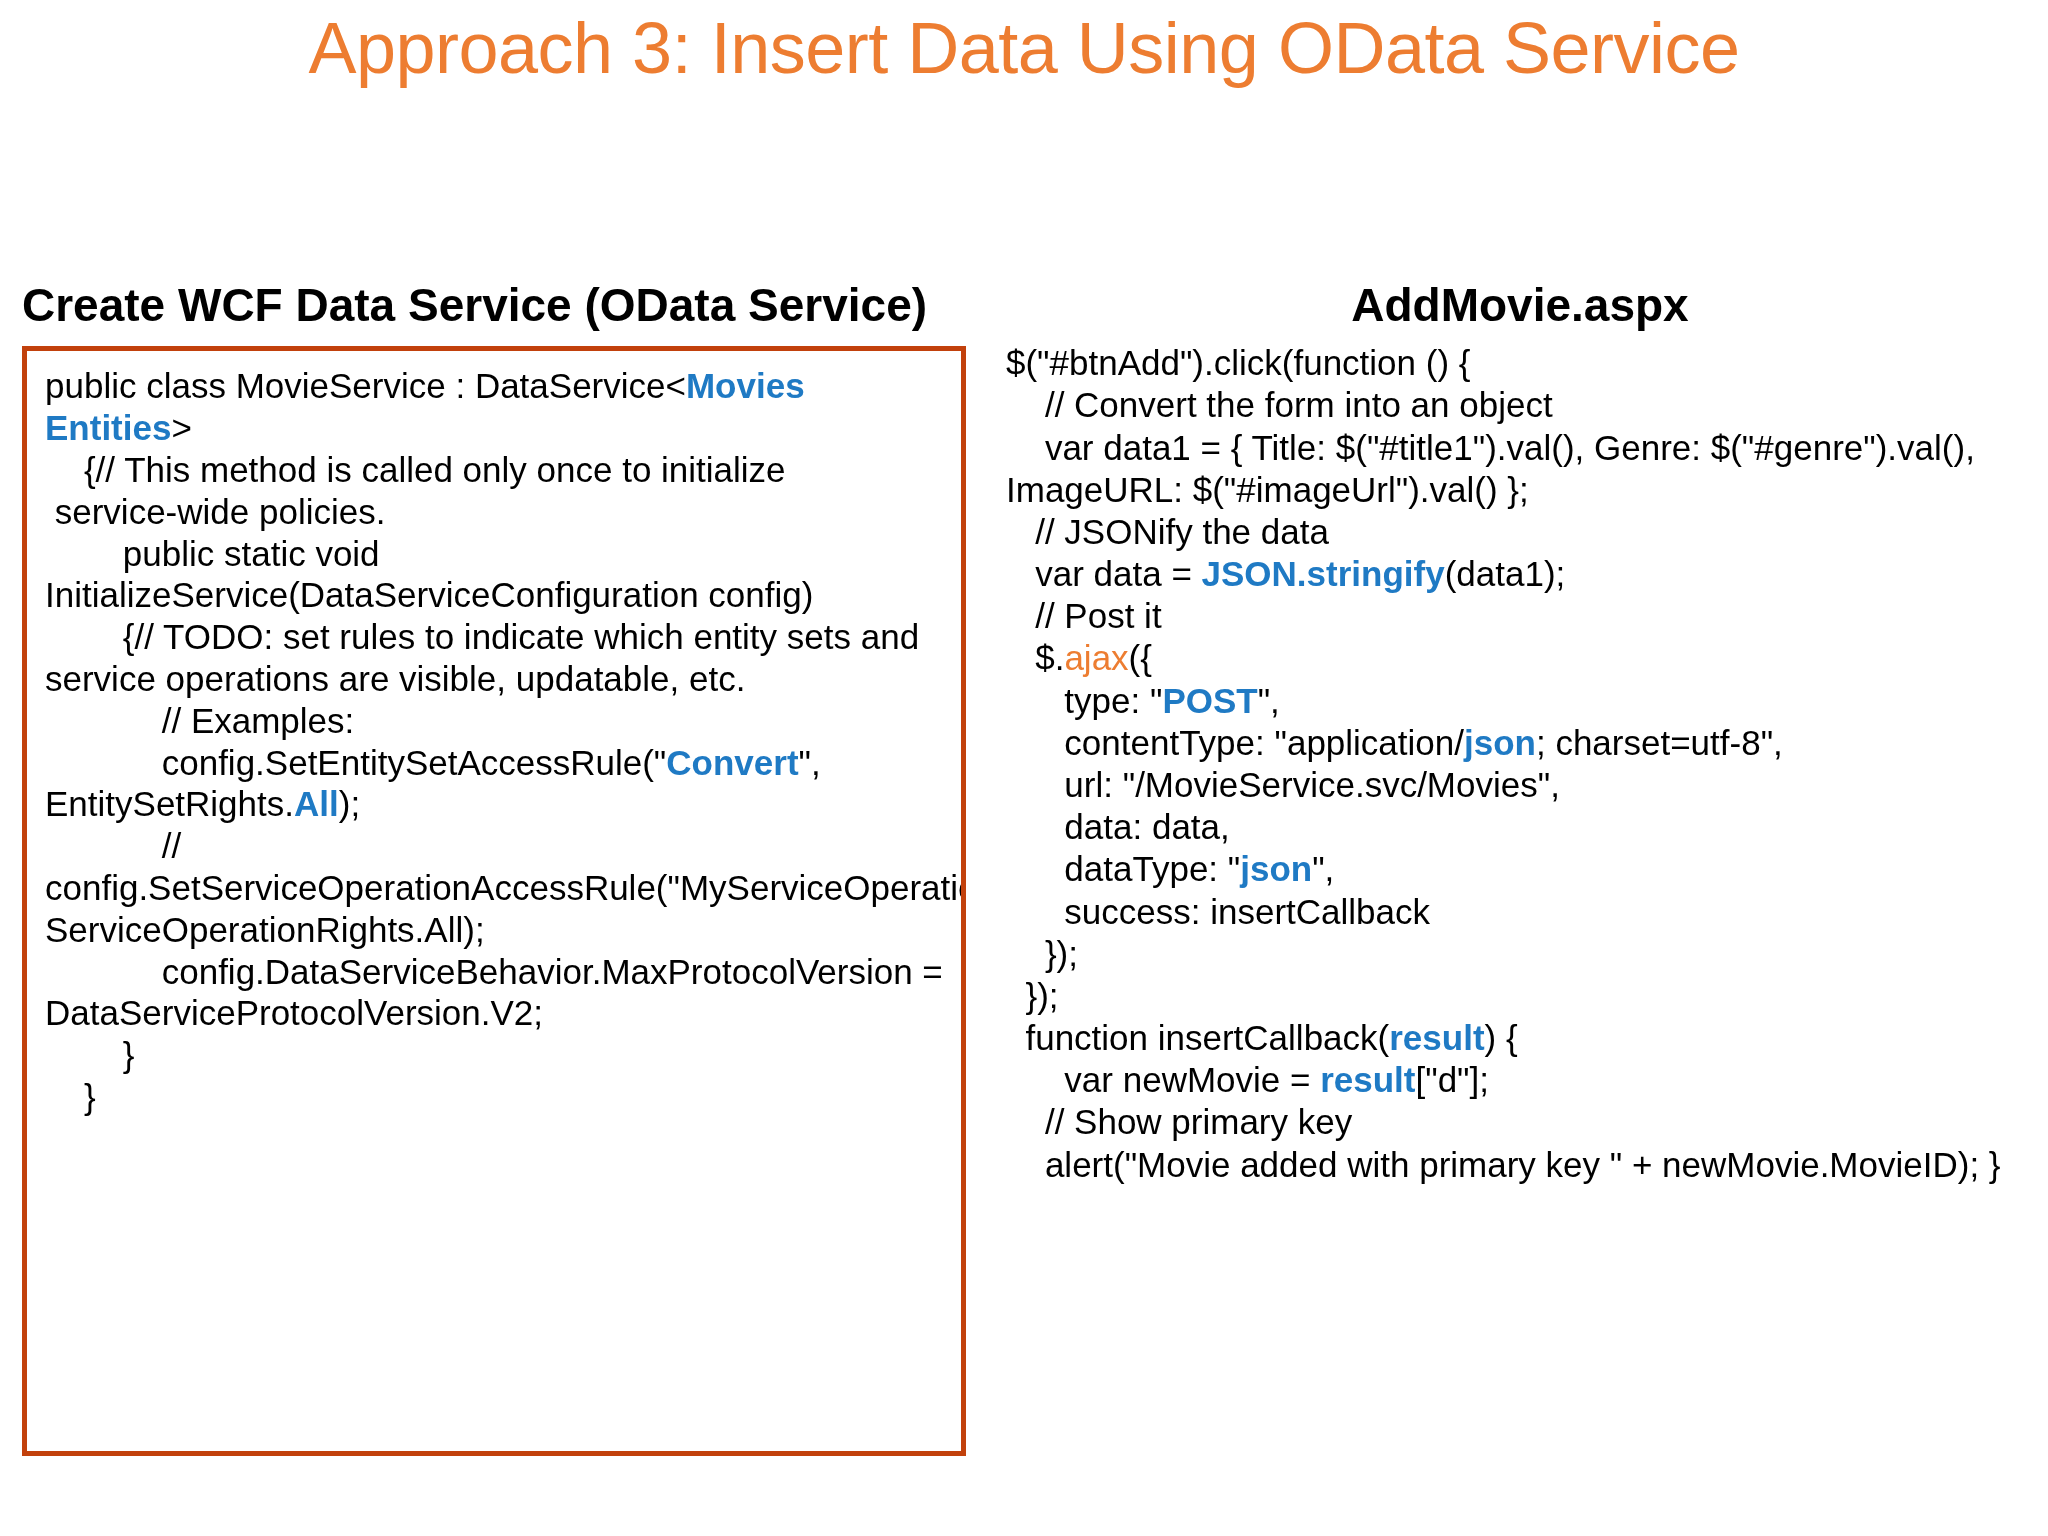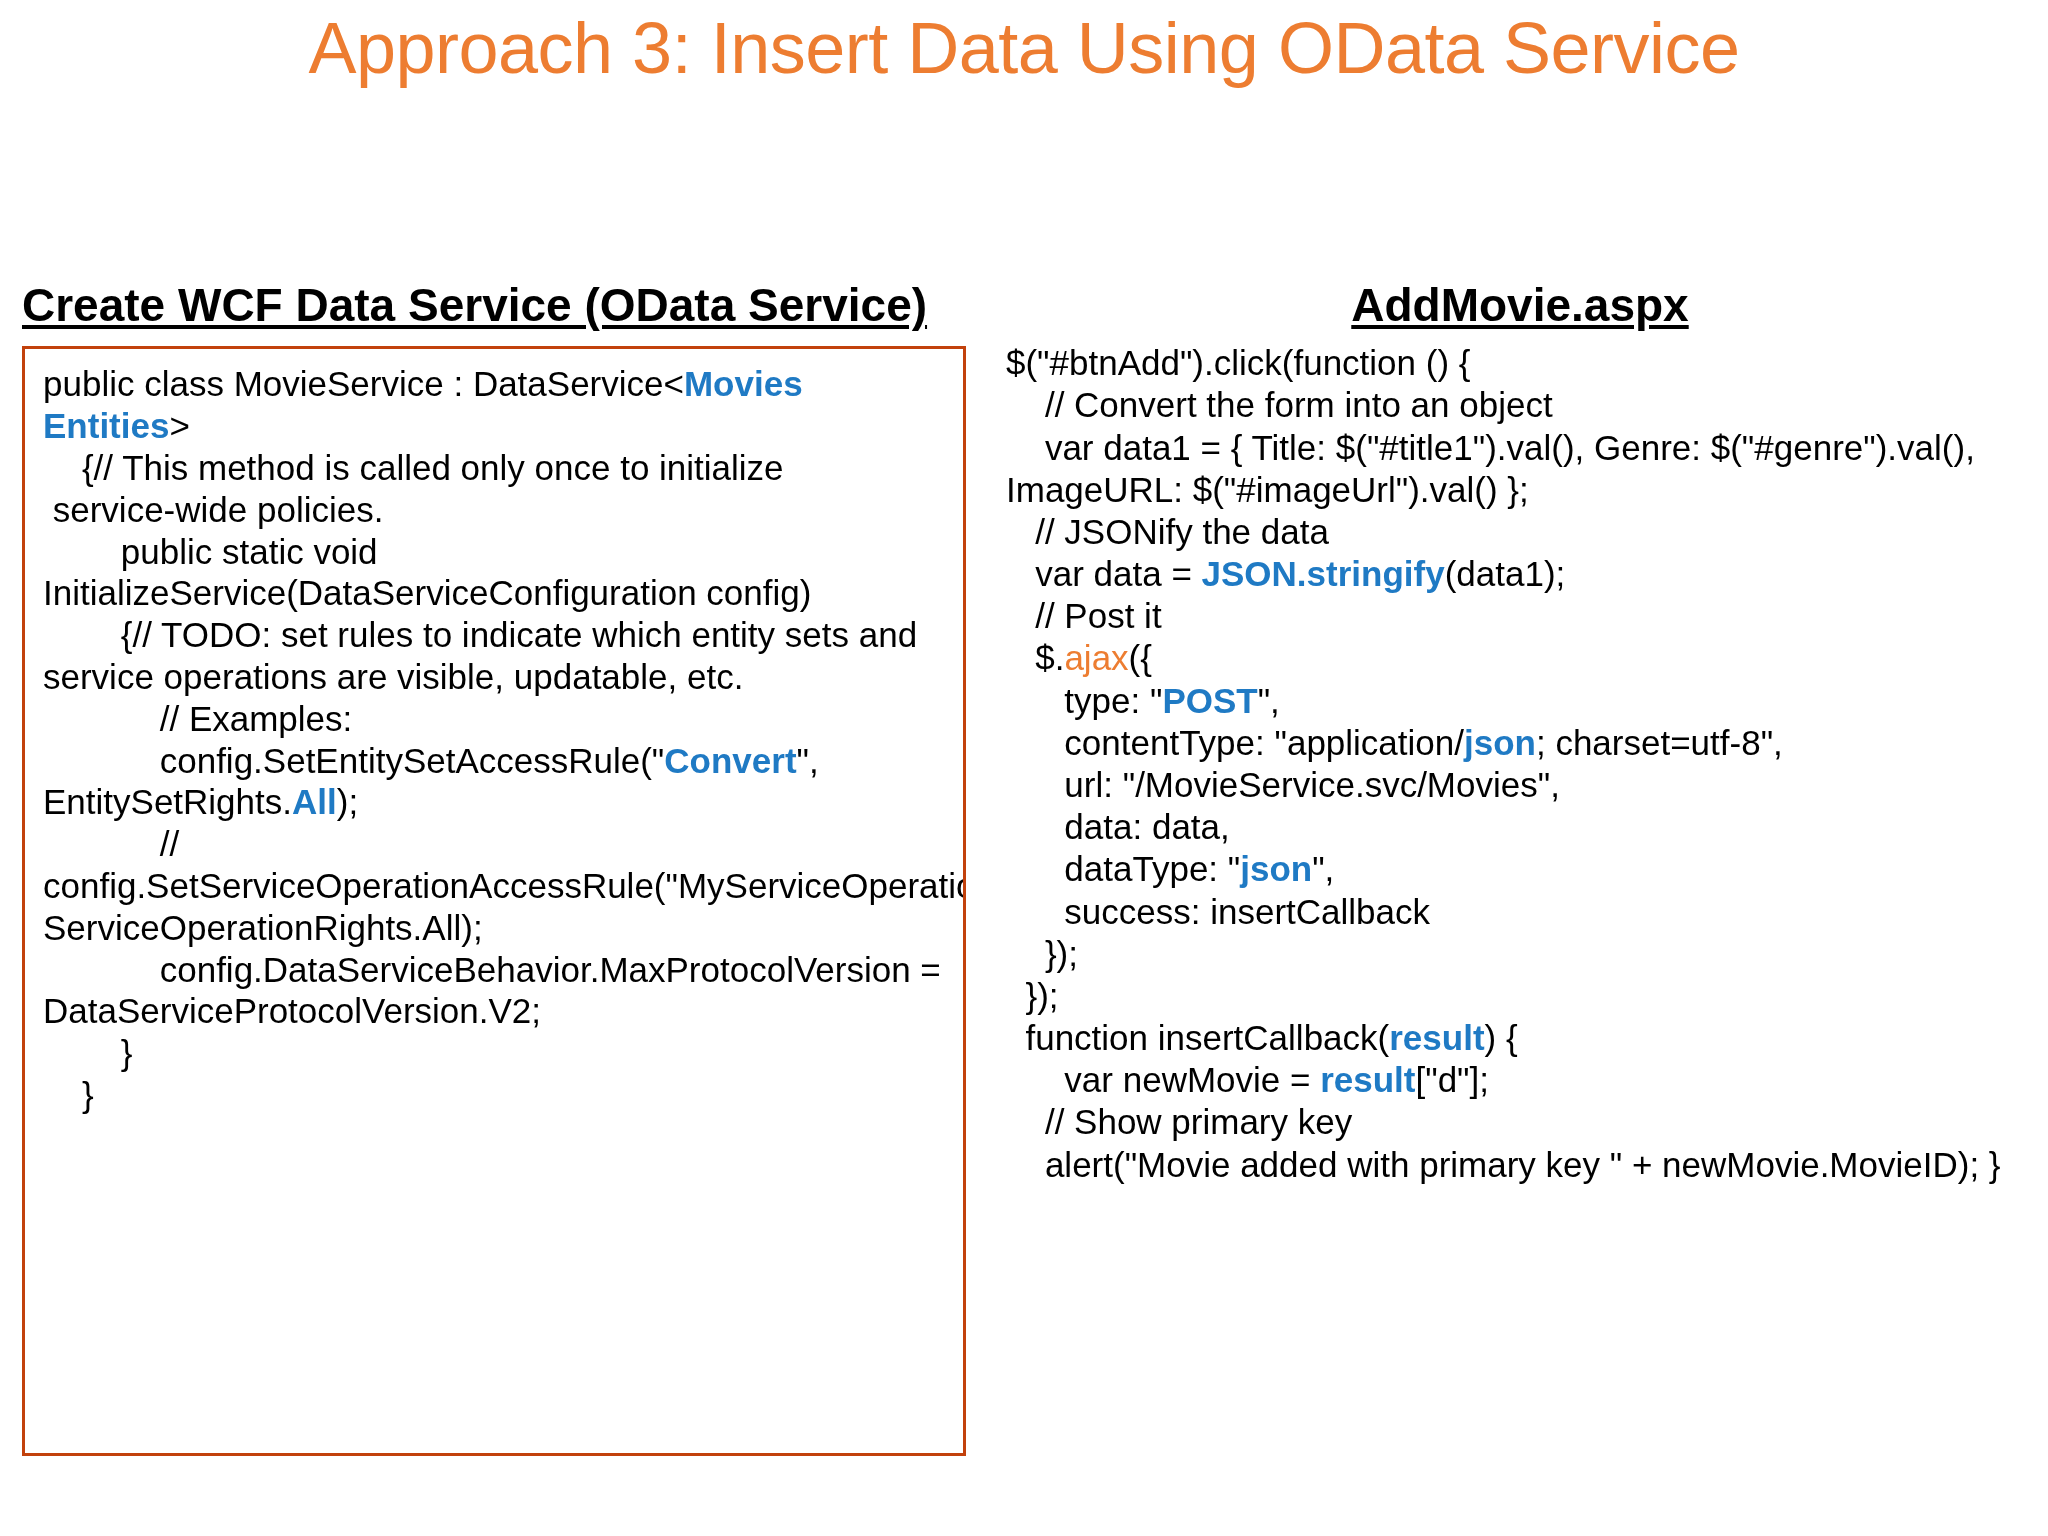--- a/index.html
+++ b/index.html
@@ -51,33 +51,32 @@
   }
 
   .section-heading {
     font-size: 46px;
     font-weight: bold;
     color: #000000;
     line-height: 1.18;
     margin: 0;
   }
   .section-heading .u {
-    text-decoration: underline;
     text-decoration-thickness: 4px;
     text-underline-offset: 4px;
   }
   .heading-right {
     text-align: center;
     padding-left: 10px;
   }
 
   
   .code-box {
     margin-top: 14px;
-    border: 3px solid #c2410c;
+    border: 5px solid #c2410c;
     padding: 14px 16px 16px 18px;
     box-sizing: border-box;
     width: 944px;
     height: 1110px;
     overflow: hidden;
   }
   .code-plain {
     margin-top: 10px;
     padding: 0 4px 0 6px;
     box-sizing: border-box;

